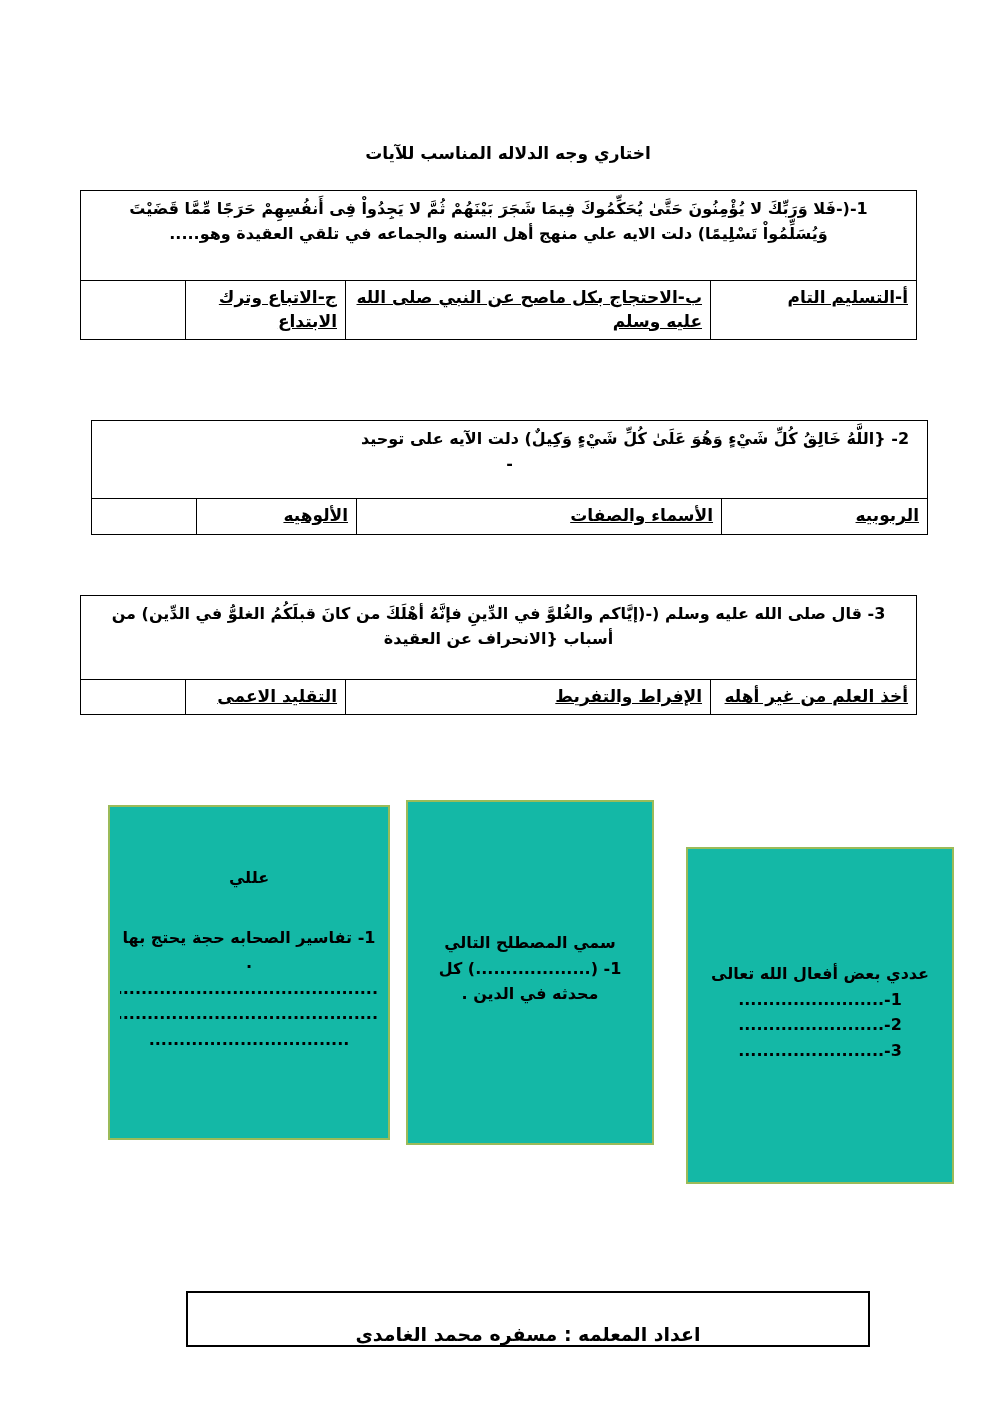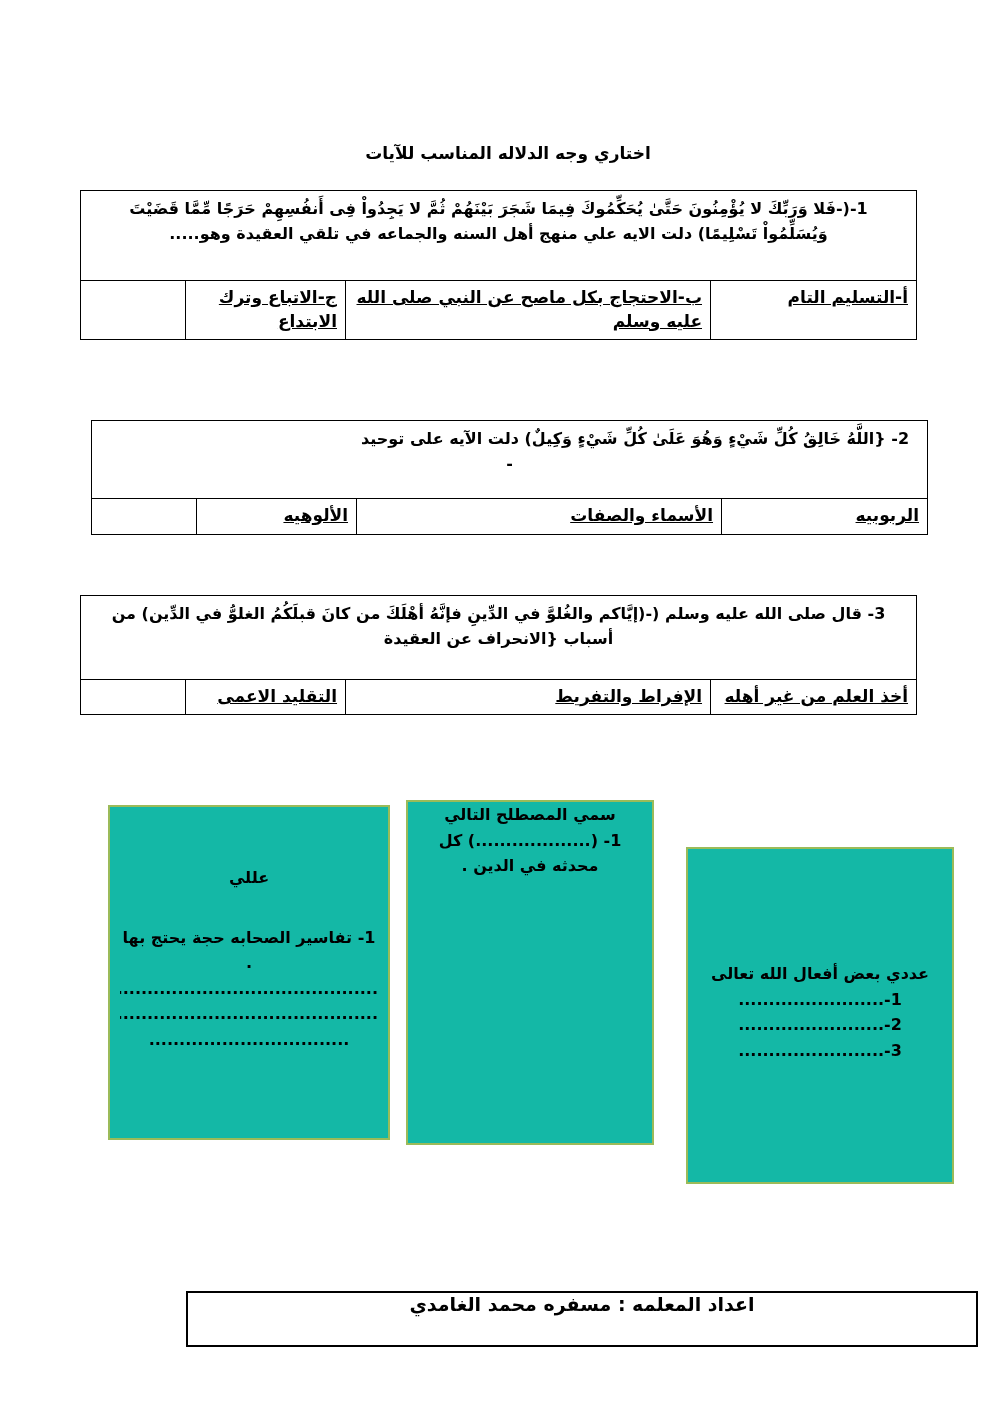--- a/index.html
+++ b/index.html
@@ -48,31 +48,31 @@
     position: absolute;
     border: 2px solid var(--accent, #9bbb59);
     box-sizing: border-box;
     background: #14b8a6;
     text-align: center;
     font-size: 16px;
     line-height: 1.6;
     font-weight: bold;
   }
   .box-enumerate { left: 686px; top: 800px; width: 268px; height: 337px; padding-top: 112px; margin-top: 47px; }
-  .box-term      { left: 406px; top: 800px; width: 248px; height: 345px; padding-left: 8px; padding-right: 8px; }
+  .box-term      { left: 406px; top: 800px; width: 248px; height: 345px; padding-top: 128px; padding-left: 8px; padding-right: 8px; }
   .box-justify   { left: 108px; top: 805px; width: 282px; height: 335px; padding-top: 58px; padding-left: 10px; padding-right: 10px; }
   .box-justify .heading { margin-bottom: 34px; }
   .dotline { overflow: hidden; white-space: nowrap; }
   .footerbox {
     position: absolute;
     left: 186px; top: 1291px;
-    width: 792px; height: 56px;
+    width: 684px; height: 56px;
     border: 2px solid var(--border, #000);
     box-sizing: border-box;
-    display: flex; align-items: flex-start; justify-content: center;
+    display: flex; align-items: flex-end; justify-content: center;
     font-size: 19px; font-weight: bold;
   }
 </style>
 </head>
 <body>
 
 <div class="page">
 
   <h1 class="title">اختاري وجه الدلاله المناسب للآيات</h1>
 

